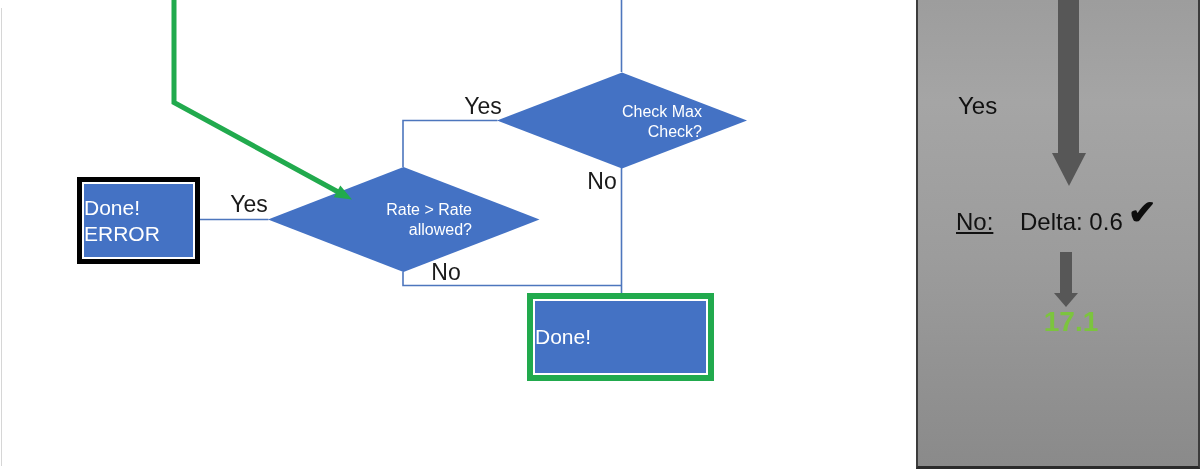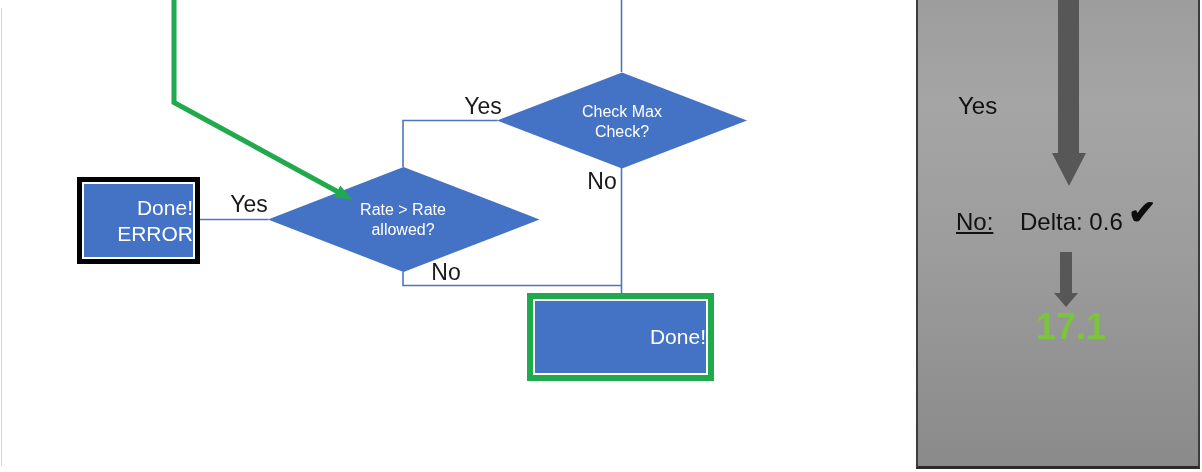--- a/index.html
+++ b/index.html
@@ -21,21 +21,21 @@
   }
 
   
   #shape-layer { left: 0; top: 0; width: 1202px; height: 472px; }
 
   
   .diamond-text {
     color: #ffffff;
     font-size: 16px;
     line-height: 20px;
-    text-align: center;
+    text-align: right;
   }
   .diamond-text span { display: block; }
 
   
   .flow-label {
     color: #1a1a1a;
     font-size: 23px;
     width: 70px;
     text-align: center;
   }
@@ -46,21 +46,21 @@
     display: flex;
     align-items: center;
     justify-content: center;
   }
   .term-box .fill {
     position: absolute;
     left: 2px; right: 2px; top: 2px; bottom: 2px;
     background: #4472C4;
     display: flex;
     flex-direction: column;
-    align-items: flex-end;
+    align-items: flex-start;
     justify-content: center;
     color: #ffffff;
     font-size: 21px;
     line-height: 26px;
     text-align: center;
   }
   #error-box { left: 77px; top: 177px; width: 123px; height: 87px; border: 5px solid #000000; }
   #done-box  { left: 527px; top: 293px; width: 187px; height: 88px; border: 6px solid #21AA4D; }
 
   
@@ -84,21 +84,21 @@
                        border-left: 12px solid transparent;
                        border-right: 12px solid transparent;
                        border-top: 14px solid #575757; }
   #panel-yes   { left: 40px; top: 92px; }
   #panel-no    { left: 38px; top: 208px; text-decoration: underline; }
   #panel-delta { left: 102px; top: 208px; }
   #panel-check { left: 210px; top: 192px; font-size: 34px; font-weight: bold; color: #0d0d0d; }
   #panel-result {
     left: 63px; top: 306px; width: 180px;
     text-align: center;
-    font-size: 36px; font-weight: bold;
+    font-size: 28px; font-weight: bold;
     color: #7CC43E;
   }
 </style>
 </head>
 <body>
 
 <div id="stage">
 
   <div id="slide-edge" class="abs"></div>
 
@@ -118,21 +118,21 @@
     <g>
       <polyline points="174,0 174,102.5 340,193" stroke="#21AA4D" stroke-width="5" fill="none"></polyline>
       <polygon points="0,0 -17,-6.8 -17,6.8" fill="#21AA4D" transform="translate(352,199.5) rotate(28.6)"></polygon>
     </g>
   </svg>
 
   <div class="abs diamond-text" style="left:542px; top:102px; width:160px;">
     <span>Check Max</span>
     <span>Check?</span>
   </div>
-  <div class="abs diamond-text" style="left:323px; top:200px; width:160px;">
+  <div class="abs diamond-text" style="left:312px; top:200px; width:160px;">
     <span>Rate &gt; Rate</span>
     <span>allowed?</span>
   </div>
 
   <div class="abs flow-label" style="left:448px; top:93px;">Yes</div>
   <div class="abs flow-label" style="left:567px; top:168px;">No</div>
   <div class="abs flow-label" style="left:214px; top:191px;">Yes</div>
   <div class="abs flow-label" style="left:411px; top:259px;">No</div>
 
   <div id="error-box" class="abs term-box">

